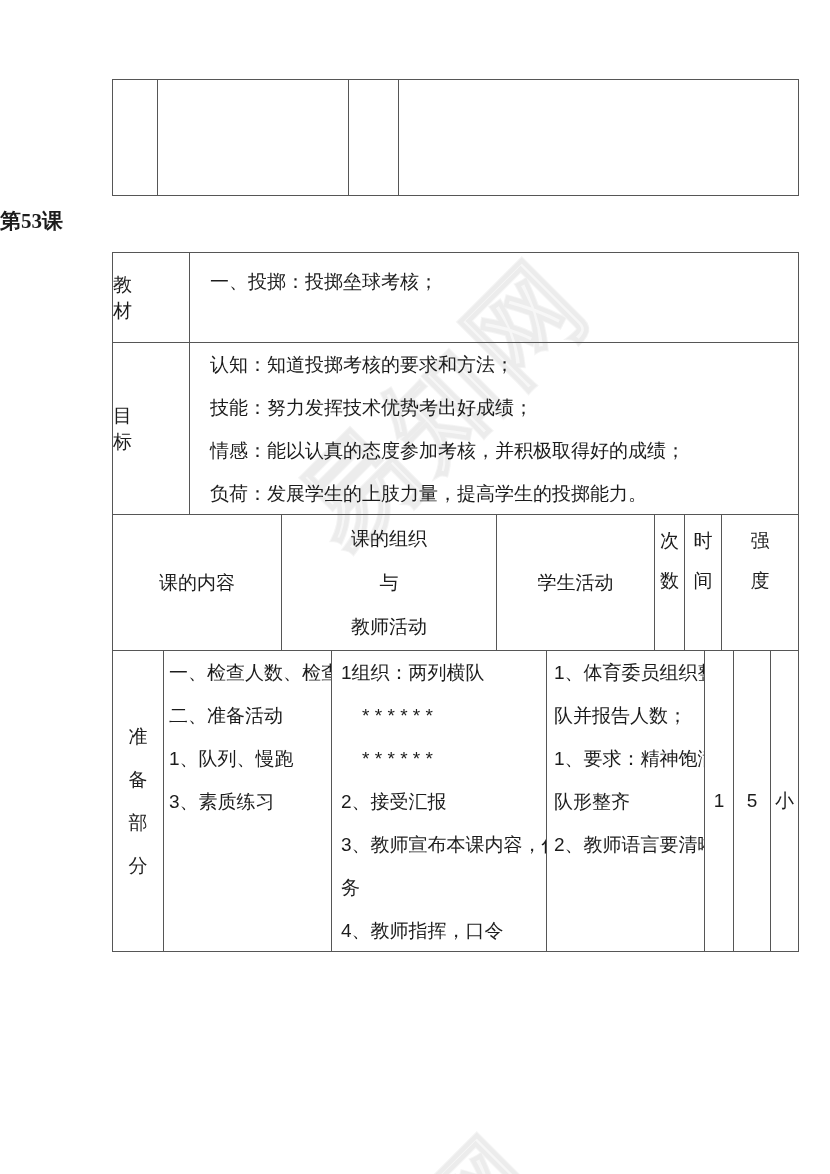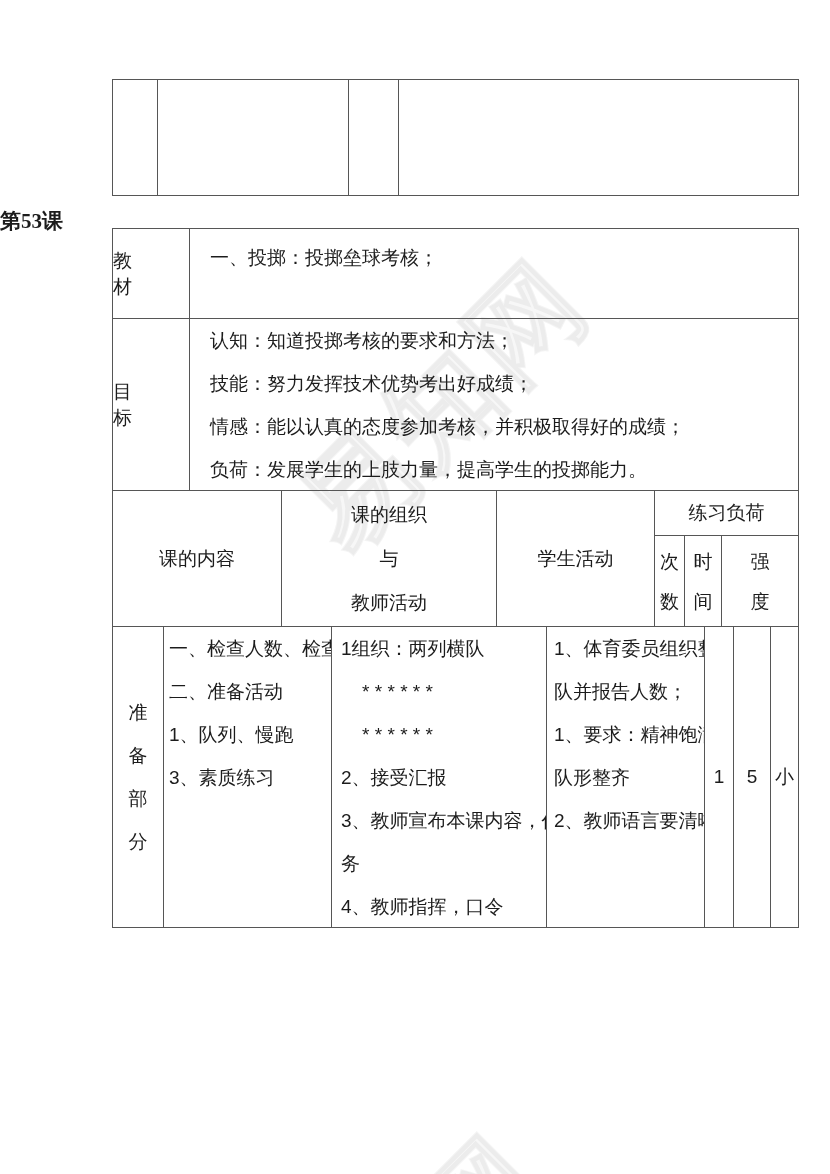--- a/index.html
+++ b/index.html
@@ -46,21 +46,21 @@
   .top-tbl .row{height:115px;}
 
   .title{
     position:absolute;left:0;top:206px;width:830px;
     text-align:left;
     font-family:"Liberation Serif","DejaVu Serif",serif;
     font-weight:700;font-size:21px;line-height:30px;
     z-index:1;
   }
 
-  .main-tbl{left:112px;top:228px;width:687px;}
+  .main-tbl{left:112px;top:252px;width:687px;}
   .lbl{display:flex;align-items:center;justify-content:center;font-size:19px;}
   .center{display:flex;align-items:center;justify-content:center;font-size:19px;text-align:center;}
   .content .line{line-height:43px;white-space:pre;font-size:19px;}
   .pad20{padding-left:20px;margin-left:41px;}
   .padtop7{padding-top:7px;}
 
   .hdr-c1{text-align:center;padding-top:20px;}
   .hdr-c1 .line{line-height:48px;font-size:19px;}
   .hdr-c3{text-align:center;padding-top:3px;}
   .hdr-c3 .line{line-height:44px;font-size:19px;font-family:Liberation Mono, monospace;}
@@ -118,21 +118,20 @@
 
     <div class="row" style="height:136px">
       <div class="cell center" style="width:168px">课的内容</div>
       <div class="cell hdr-c3" style="width:215px">
           <div class="line">课的组织</div>
           <div class="line">与</div>
           <div class="line">教师活动</div>
         </div>
       <div class="cell center" style="width:158px">学生活动</div>
       <div class="cell load-group" style="flex:1">
-        <div class="load-top">练习负荷</div>
         <div class="load-bottom">
           <div class="subcell" style="width:29px">
               <div class="line">次</div>
               <div class="line">数</div>
             </div>
           <div class="subcell" style="width:37px">
               <div class="line">时</div>
               <div class="line">间</div>
             </div>
           <div class="subcell" style="flex:1">

